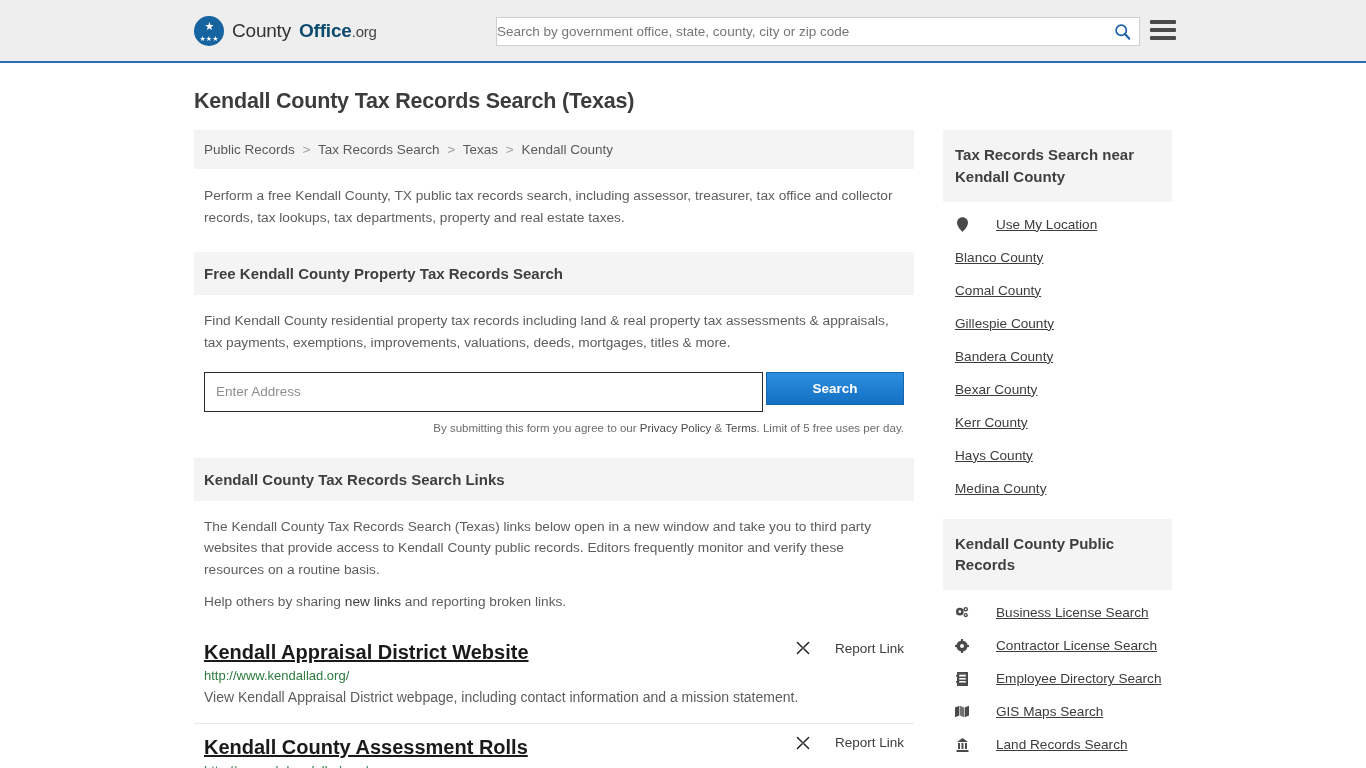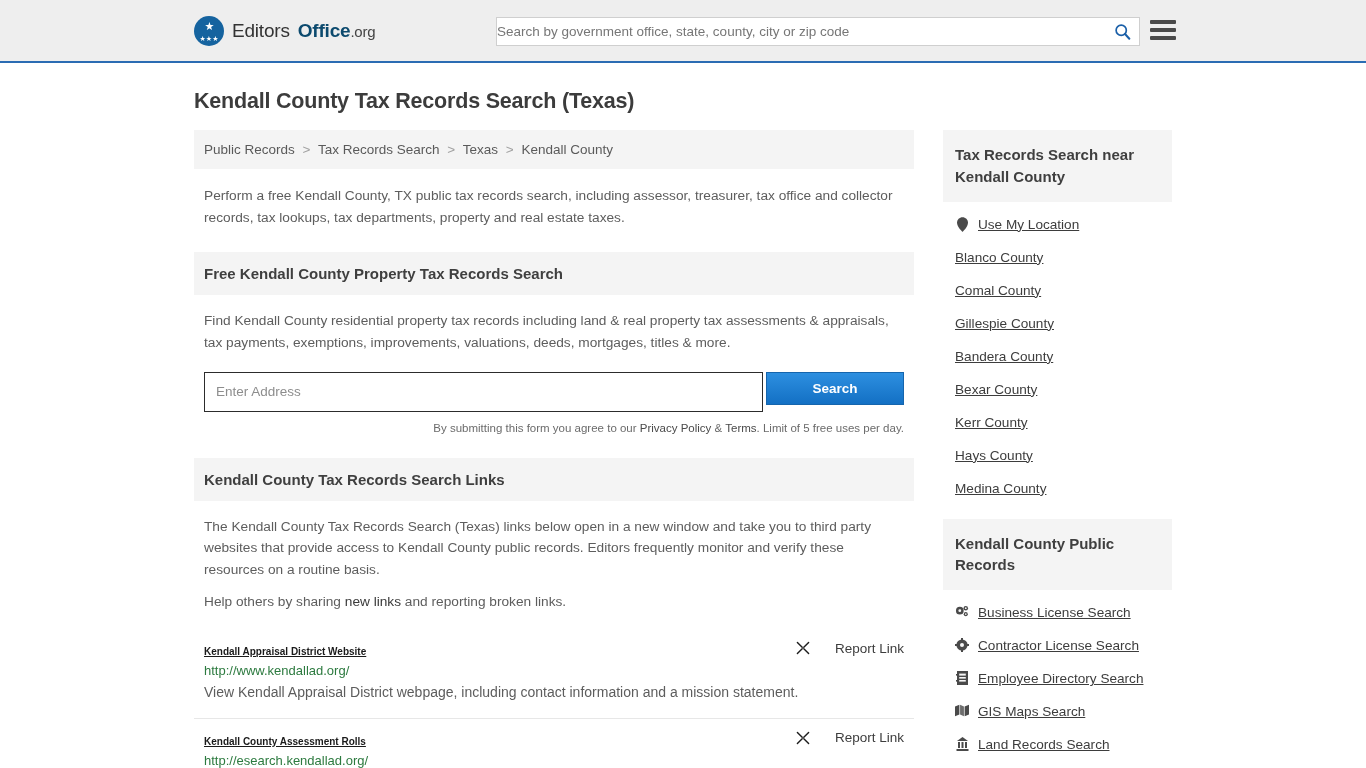--- a/index.html
+++ b/index.html
@@ -209,21 +209,21 @@
 
   
   .link-list { margin-top: 20px; }
   .link-item {
     padding: 12px 10px 14px 10px;
     border-top: 1px solid #e7e7e7;
     position: relative;
   }
   .link-item:first-child { border-top: none; }
   .link-title {
-    font-size: 10px;
+    font-size: 20px;
     font-weight: bold;
     color: #1a1a1a;
     text-decoration: underline;
     display: inline-block;
     cursor: pointer;
   }
   .link-url {
     font-size: 13px;
     color: #2c7a3f;
     margin-top: 4px;
@@ -251,22 +251,22 @@
     background: #f4f4f4;
     padding: 14px 12px;
     font-size: 15px;
     font-weight: bold;
     color: #3f3f3f;
     line-height: 1.45;
   }
   .side-list { padding: 6px 0 0 12px; }
   .side-row {
     display: flex;
-    align-items: flex-start;
-    gap: 9px;
+    align-items: center;
+    gap: 27px;
     padding: 9px 0;
     font-size: 13.6px;
   }
   .side-row a {
     color: #3d3d3d;
     text-decoration: underline;
     cursor: pointer;
   }
   .side-ico {
     width: 14px;
@@ -281,21 +281,21 @@
 </head>
 <body>
 
 <div class="site-header">
 
   <div class="brand">
     <div class="brand-emblem">
       <div class="eagle">★</div>
       <div class="stars">★★★</div>
     </div>
-    <div class="brand-text"><span>Editors</span><span class="b-office">Office</span><span class="b-org">.org</span></div>
+    <div class="brand-text"><span>County</span><span class="b-office">Office</span><span class="b-org">.org</span></div>
   </div>
 
   <div class="search-wrap">
     <input type="text" placeholder="Search by government office, state, county, city or zip code" style="">
     <div class="search-go">
       <svg width="17" height="17" viewBox="0 0 20 20">
         <circle cx="8.5" cy="8.5" r="6" fill="none" stroke="#1a5fa8" stroke-width="2"></circle>
         <line x1="13" y1="13" x2="18" y2="18.5" stroke="#1a5fa8" stroke-width="2.4" stroke-linecap="round"></line>
       </svg>
     </div>

